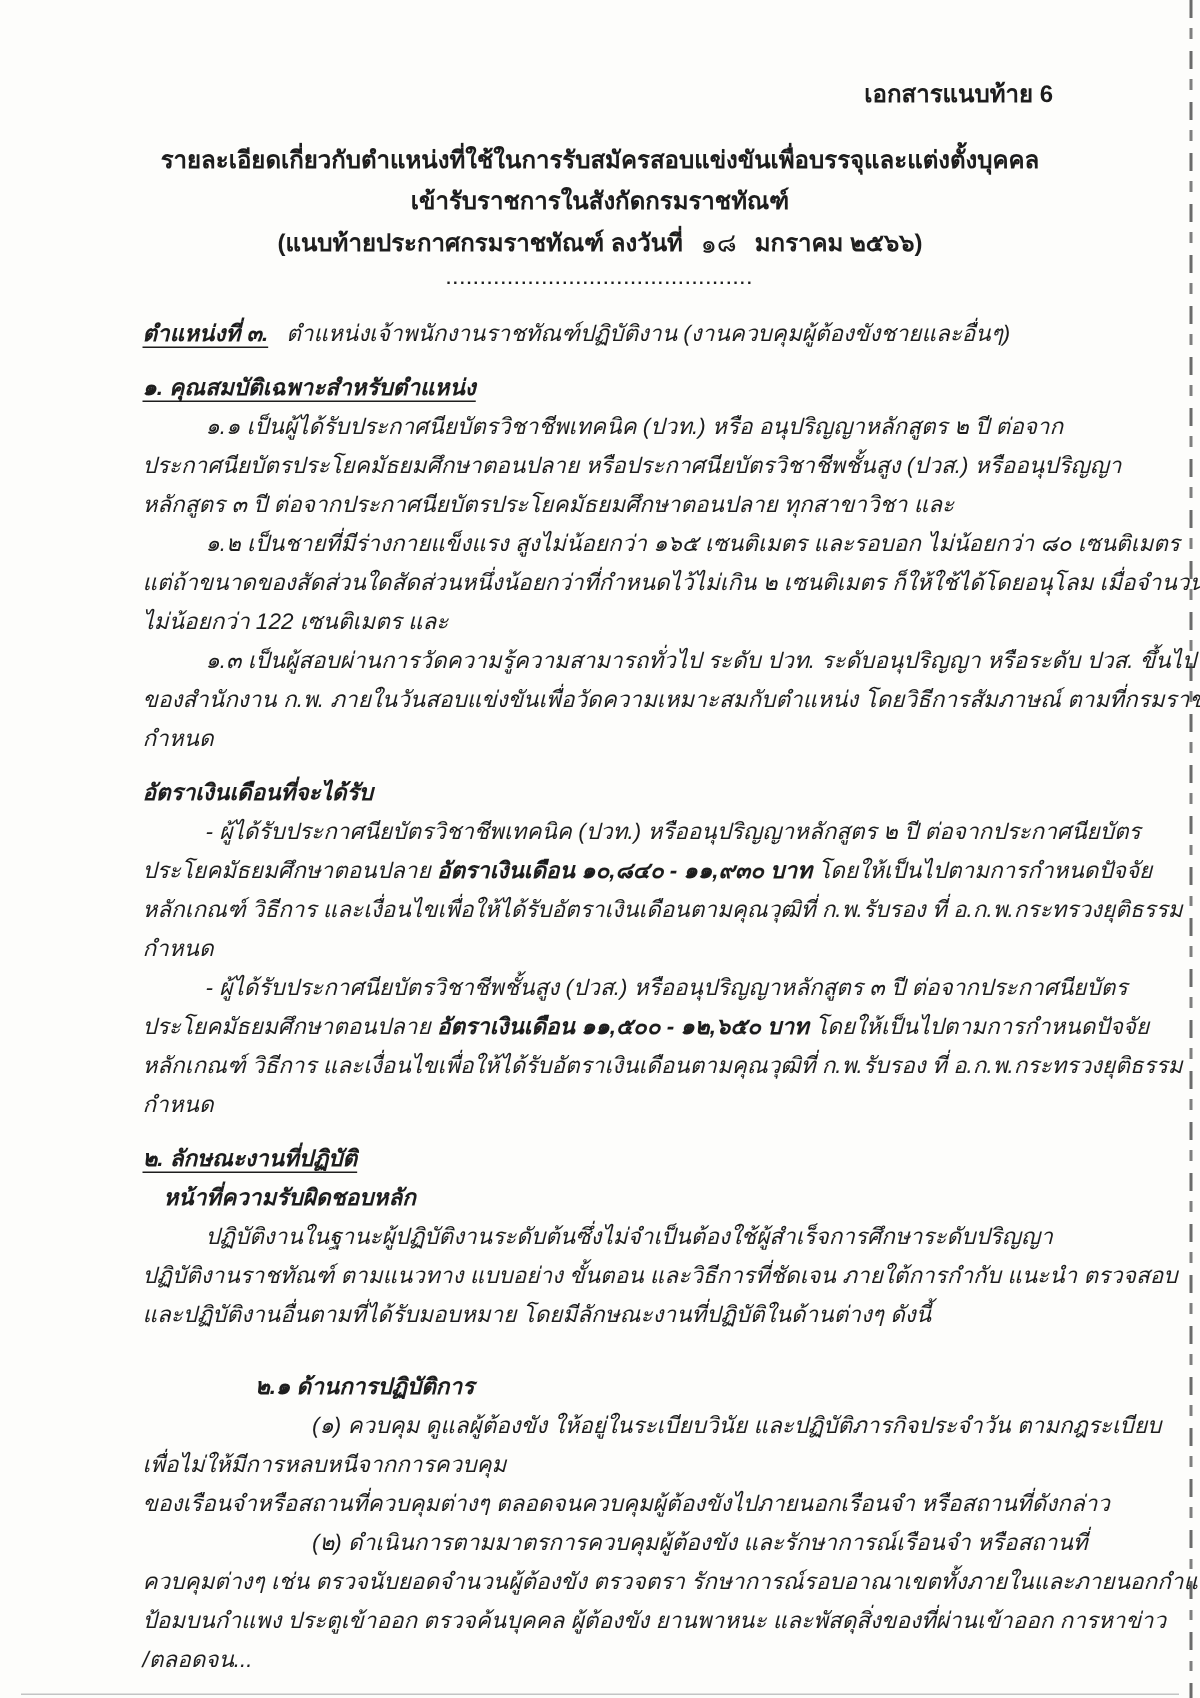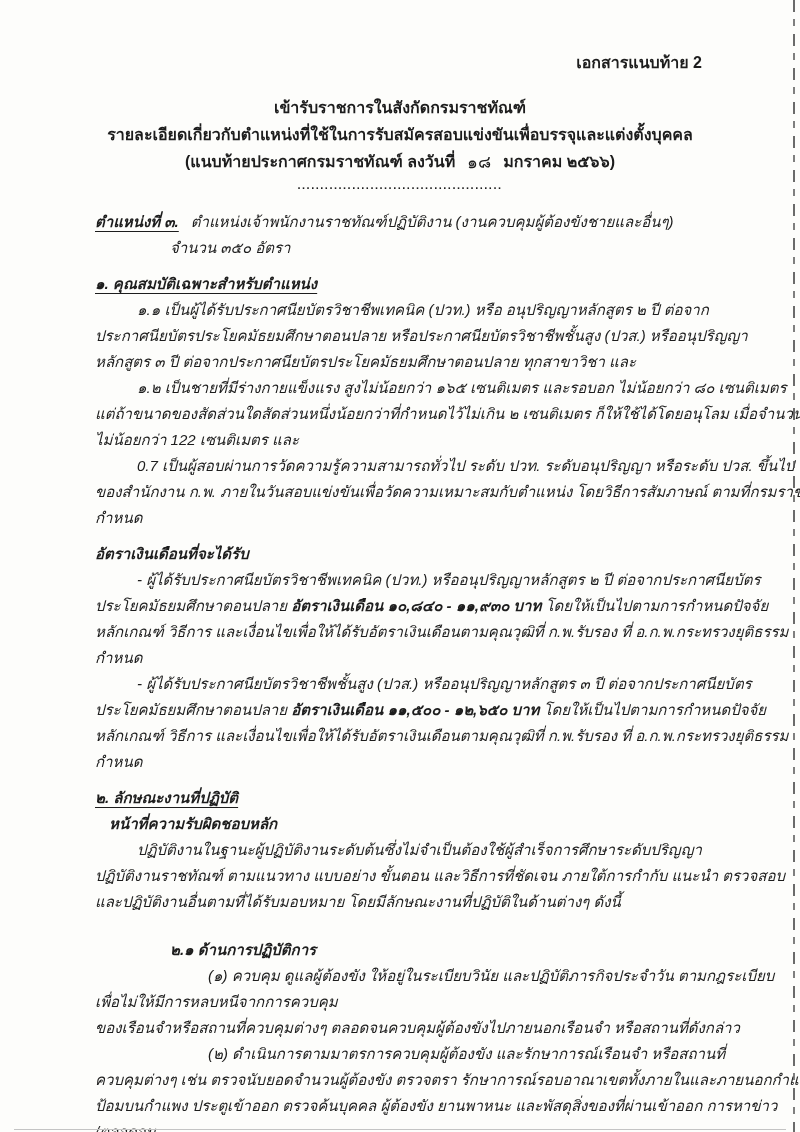--- a/index.html
+++ b/index.html
@@ -56,50 +56,49 @@
   .bottom-line{
     position:absolute;left:14px;bottom:2px;width:772px;height:1px;
     background:#c4c4c4;
   }
 </style>
 </head>
 <body>
 
 <div class="page">
 
-  <div class="corner">เอกสารแนบท้าย 2</div>
+  <div class="corner">เอกสารแนบท้าย 6</div>
 
   <div class="head">
+    <div>รายละเอียดเกี่ยวกับตำแหน่งที่ใช้ในการรับสมัครสอบแข่งขันเพื่อบรรจุและแต่งตั้งบุคคล</div>
     <div>เข้ารับราชการในสังกัดกรมราชทัณฑ์</div>
-    <div>รายละเอียดเกี่ยวกับตำแหน่งที่ใช้ในการรับสมัครสอบแข่งขันเพื่อบรรจุและแต่งตั้งบุคคล</div>
     <div><span>(แนบท้ายประกาศกรมราชทัณฑ์ ลงวันที่</span><span class="hand">๑๘</span><span>มกราคม ๒๕๖๖)</span></div>
     <div class="dots">.............................................</div>
   </div>
 
   <div class="content">
 
     <div class="pos">
       <div class="ln"><span class="b u label">ตำแหน่งที่ ๓.</span><span>ตำแหน่งเจ้าพนักงานราชทัณฑ์ปฏิบัติงาน (งานควบคุมผู้ต้องขังชายและอื่นๆ)</span></div>
-      <div class="ln ind2">จำนวน ๓๕๐ อัตรา</div>
     </div>
 
     <div class="mt">
       <div class="ln b u">๑. คุณสมบัติเฉพาะสำหรับตำแหน่ง</div>
       <div>
         <div class="ln ind">๑.๑ เป็นผู้ได้รับประกาศนียบัตรวิชาชีพเทคนิค (ปวท.) หรือ อนุปริญญาหลักสูตร ๒ ปี ต่อจาก</div>
         <div class="ln">ประกาศนียบัตรประโยคมัธยมศึกษาตอนปลาย หรือประกาศนียบัตรวิชาชีพชั้นสูง (ปวส.) หรืออนุปริญญา</div>
         <div class="ln">หลักสูตร ๓ ปี ต่อจากประกาศนียบัตรประโยคมัธยมศึกษาตอนปลาย ทุกสาขาวิชา และ</div>
       </div>
       <div>
         <div class="ln ind">๑.๒ เป็นชายที่มีร่างกายแข็งแรง สูงไม่น้อยกว่า ๑๖๕ เซนติเมตร และรอบอก ไม่น้อยกว่า ๘๐ เซนติเมตร</div>
         <div class="ln">แต่ถ้าขนาดของสัดส่วนใดสัดส่วนหนึ่งน้อยกว่าที่กำหนดไว้ไม่เกิน ๒ เซนติเมตร ก็ให้ใช้ได้โดยอนุโลม เมื่อจำนวนรวม</div>
         <div class="ln">ไม่น้อยกว่า 122 เซนติเมตร และ</div>
       </div>
       <div>
-        <div class="ln ind">0.7 เป็นผู้สอบผ่านการวัดความรู้ความสามารถทั่วไป ระดับ ปวท. ระดับอนุปริญญา หรือระดับ ปวส. ขึ้นไป</div>
+        <div class="ln ind">๑.๓ เป็นผู้สอบผ่านการวัดความรู้ความสามารถทั่วไป ระดับ ปวท. ระดับอนุปริญญา หรือระดับ ปวส. ขึ้นไป</div>
         <div class="ln">ของสำนักงาน ก.พ. ภายในวันสอบแข่งขันเพื่อวัดความเหมาะสมกับตำแหน่ง โดยวิธีการสัมภาษณ์ ตามที่กรมราชทัณฑ์</div>
         <div class="ln">กำหนด</div>
       </div>
     </div>
 
     <div class="mt">
       <div class="ln b">อัตราเงินเดือนที่จะได้รับ</div>
       <div>
         <div class="ln ind">-  ผู้ได้รับประกาศนียบัตรวิชาชีพเทคนิค (ปวท.) หรืออนุปริญญาหลักสูตร ๒ ปี ต่อจากประกาศนียบัตร</div>
         <div class="ln"><span>ประโยคมัธยมศึกษาตอนปลาย  </span><span class="b">อัตราเงินเดือน ๑๐,๘๔๐ - ๑๑,๙๓๐ บาท</span><span> โดยให้เป็นไปตามการกำหนดปัจจัย</span></div>

